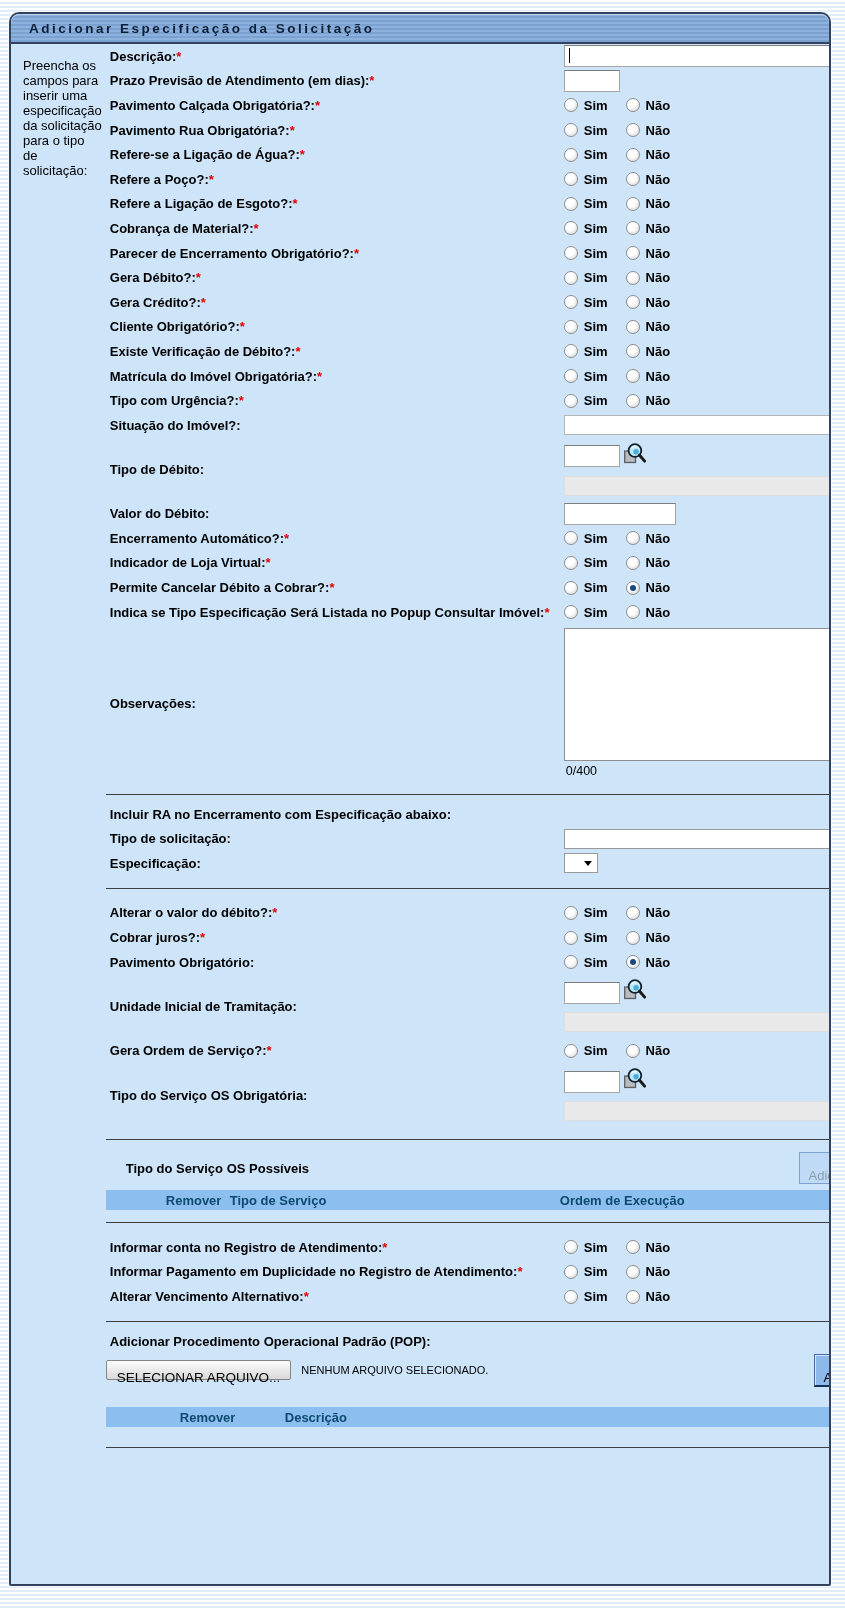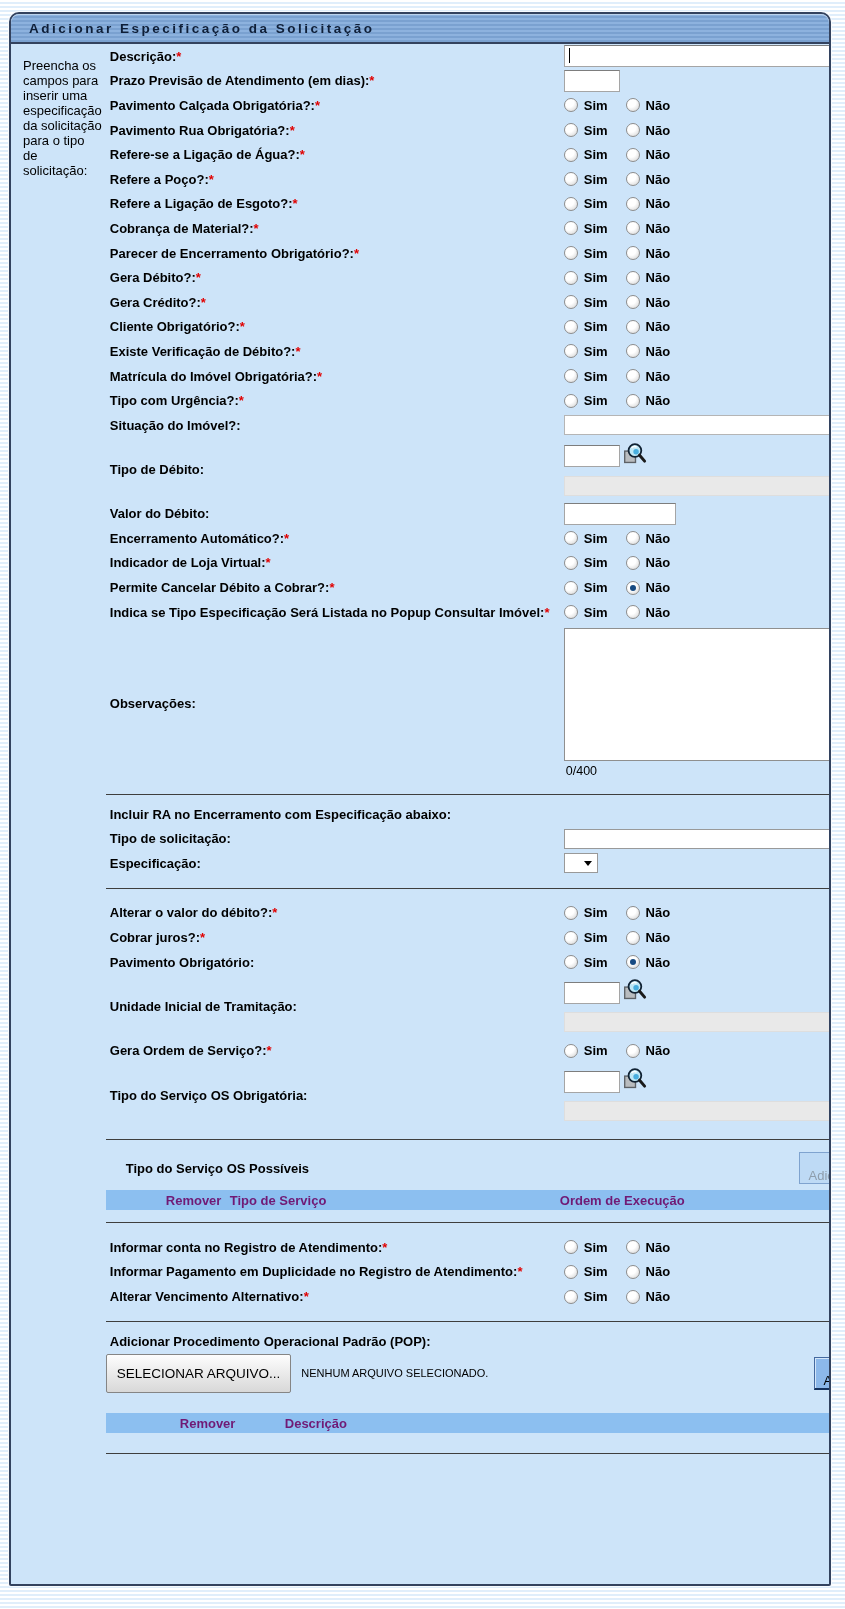--- a/index.html
+++ b/index.html
@@ -42,27 +42,27 @@
   .icon-eraser{margin-left:10px;margin-top:-12px;}
   .ta{width:322px;height:133px;border:1px solid #8f8f8f;background:#fff;resize:none;
     font:13px "Liberation Sans",sans-serif;box-sizing:border-box;}
   .tacol{display:flex;flex-direction:column;align-items:flex-start;margin:4px 0;}
   .counter{font-size:12.5px;color:#000;margin-top:3px;padding-left:2px;}
   .sep{border-top:1px solid #3e3e3e;margin:12px 0;height:0;}
   .section{font-size:13px;font-weight:bold;color:#000;margin:2px 0 4px;padding-left:4px;}
   .rowsb{display:flex;align-items:center;margin:2px 16px 6px;}
   .rowsb .section{flex:1;margin:0;}
   .thead{position:relative;height:20px;background:#8cbff0;margin-top:4px;flex:none;}
-  .thead span{position:absolute;top:3px;font-size:13px;font-weight:bold;color:#701a75;white-space:nowrap;}
+  .thead span{position:absolute;top:3px;font-size:13px;font-weight:bold;color:#0c4a6e;white-space:nowrap;}
   .btn{height:23px;min-width:64px;background:#8cb8ea;border:1px solid #44699f;
     border-bottom:2px solid #16325c;border-right:2px solid #16325c;
     box-shadow:inset 1px 1px 0 #d3e5f9;font:13px "Liberation Sans",sans-serif;color:#000;padding:15px 9px;cursor:pointer;}
   .btn.dis{background:#bedaf5;color:#8e9dac;border:1px solid #7fa3cf;box-shadow:none;cursor:default;}
   .filerow{display:flex;align-items:center;margin:5px 0 4px;}
-  .fbtn{height:39px;background:linear-gradient(#fdfdfd,#d8d8d8);border:1px solid #858585;border-radius:2px;
+  .fbtn{height:20px;background:linear-gradient(#fdfdfd,#d8d8d8);border:1px solid #858585;border-radius:2px;
     font:13.5px "Liberation Sans",sans-serif;color:#000;padding:9px 10px;cursor:pointer;}
   .fname{font-size:11px;color:#000;margin-left:10px;}
   .flex1{flex:1;}
   .footer{display:flex;align-items:flex-start;margin:22px 0 0;}
   .footer .btn{margin-right:9px;}
 </style>
 </head>
 <body>
 
 <div class="page">

